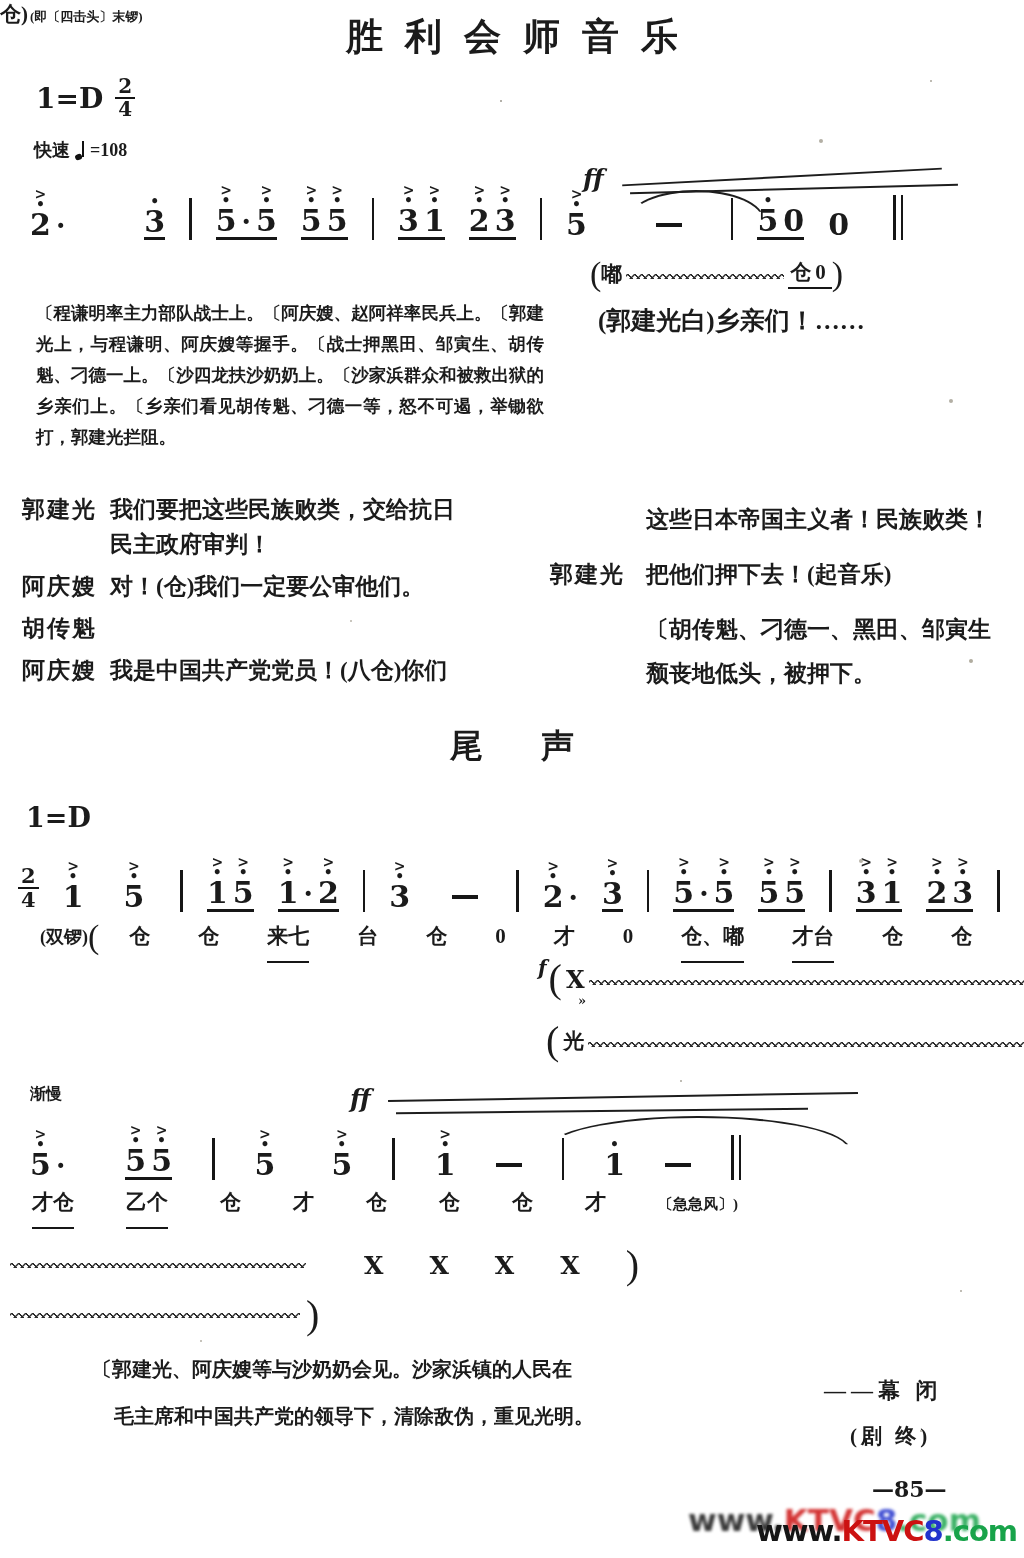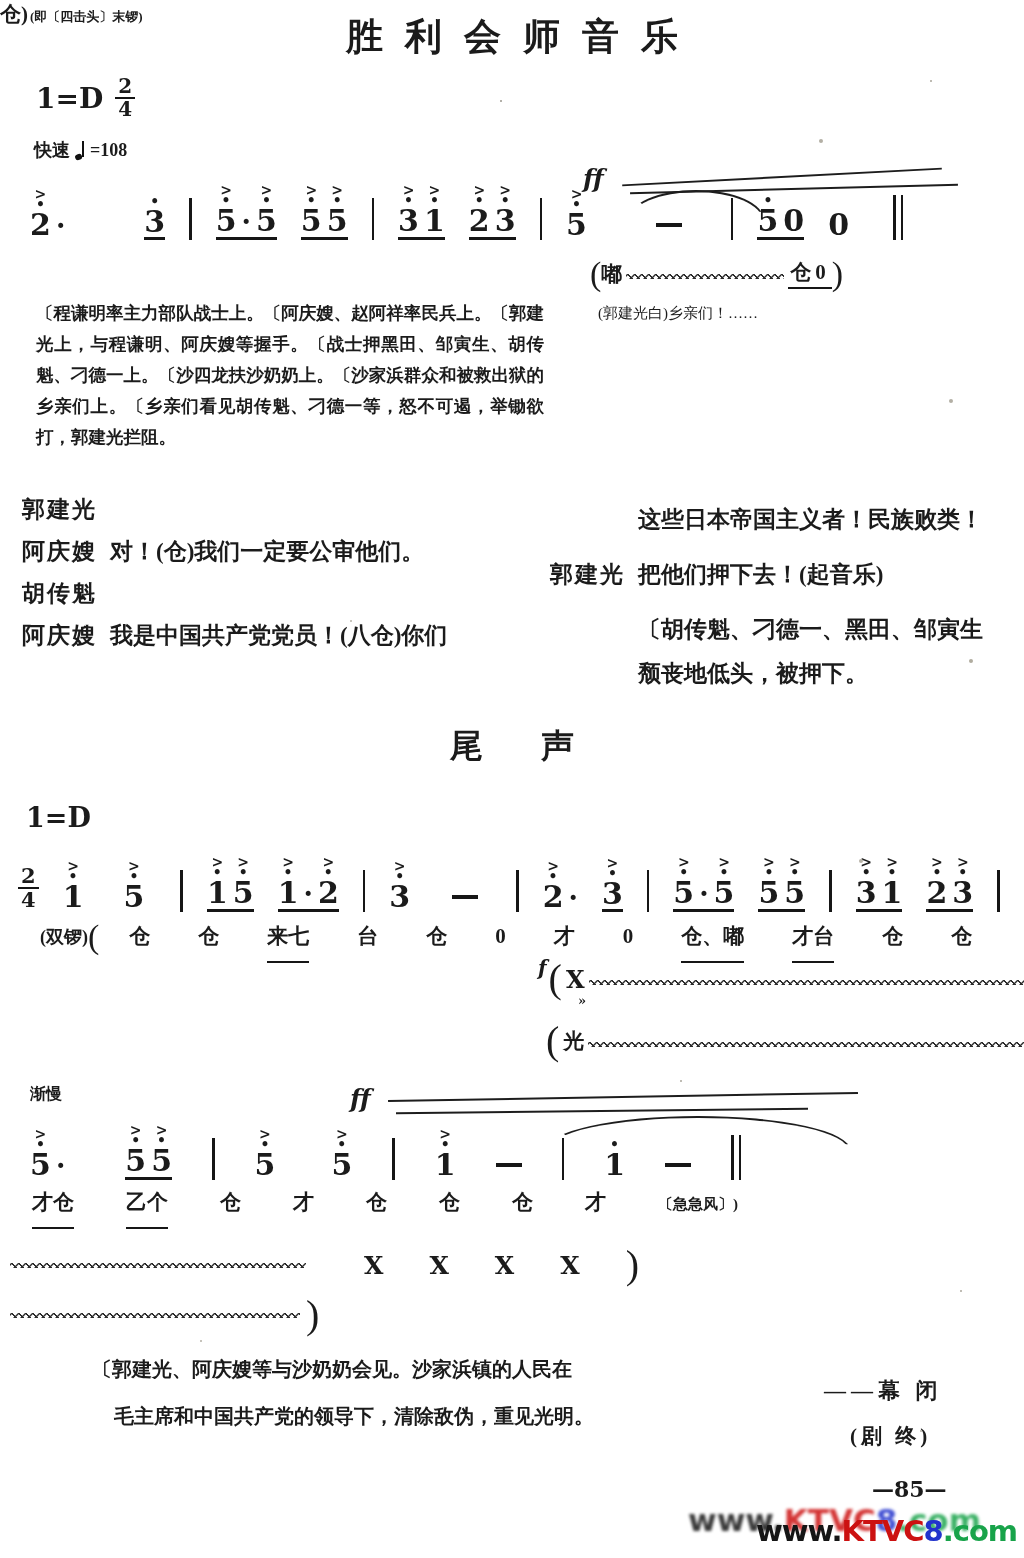--- a/index.html
+++ b/index.html
@@ -72,26 +72,26 @@
   .rsym{font-size:24px;font-weight:bold;font-family:"DejaVu Serif",serif;position:relative;margin:0 4px;}
   .rsub{position:absolute;left:12px;bottom:-14px;font-size:13px;font-weight:bold;}
   .cont{position:absolute;display:flex;align-items:center;}
   #cont1{left:10px;top:1250px;}
   #cont2{left:10px;top:1300px;}
   .xsym{font-size:25px;font-weight:bold;font-family:"DejaVu Serif",serif;margin-right:46px;}
   .xsyms{display:flex;margin-left:58px;}
   
   .sd1{position:absolute;left:36px;top:298px;width:508px;font-size:17.5px;line-height:31px;
        text-align:justify;font-weight:bold;margin:0;}
-  .aside1{position:absolute;left:598px;top:304px;font-size:15px;font-weight:normal;}
+  .aside1{position:absolute;left:598px;top:304px;font-size:25px;font-weight:bold;}
   .dlg{position:absolute;font-size:23px;font-weight:bold;}
   .dlg-left{left:22px;top:492px;width:516px;}
   .dlg-right{left:550px;top:498px;width:474px;}
   .drow{display:flex;margin-bottom:7px;line-height:35px;}
-  .dlg-right .drow{margin-bottom:11px;line-height:44px;}
+  .dlg-right .drow{margin-bottom:11px;line-height:44px;gap:8px;}
   .spk{width:88px;flex:none;letter-spacing:2px;}
   .dtx{flex:1;max-width:360px;}
   .closing{position:absolute;left:92px;top:1346px;width:640px;font-size:20px;line-height:47px;font-weight:bold;}
   .closing .l2{margin-left:22px;}
   .curtain{position:absolute;left:824px;top:1376px;font-size:22px;font-weight:bold;letter-spacing:5px;}
   .endmark{position:absolute;left:850px;top:1422px;font-size:21px;font-weight:bold;letter-spacing:4px;}
   .pagenum{position:absolute;left:872px;top:1476px;font-size:22px;font-weight:bold;font-family:"DejaVu Serif",serif;}
   
   .wm{position:absolute;font-family:"DejaVu Sans",sans-serif;font-weight:bold;white-space:nowrap;}
   .wm-blur{left:688px;top:1502px;font-size:31px;filter:blur(1.6px);opacity:.85;}
@@ -263,20 +263,21 @@
     <span class="tail">仓0</span>
     <span class="paren">)</span>
   </div>
 
   <div class="aside1">(郭建光白)乡亲们！……</div>
   <p class="sd1">〔程谦明率主力部队战士上。〔阿庆嫂、赵阿祥率民兵上。〔郭建光上，与程谦明、阿庆嫂等握手。〔战士押黑田、邹寅生、胡传魁、刁德一上。〔沙四龙扶沙奶奶上。〔沙家浜群众和被救出狱的乡亲们上。〔乡亲们看见胡传魁、刁德一等，怒不可遏，举锄欲打，郭建光拦阻。</p>
 
   <div class="dlg dlg-left">
       <div class="drow">
         <span class="spk">郭建光</span>
+        <div class="dtx">我们要把这些民族败类，交给抗日民主政府审判！</div>
       </div>
       <div class="drow">
         <span class="spk">阿庆嫂</span>
         <div class="dtx">对！(仓)我们一定要公审他们。</div>
       </div>
       <div class="drow">
         <span class="spk">胡传魁</span>
       </div>
       <div class="drow">
         <span class="spk">阿庆嫂</span>

